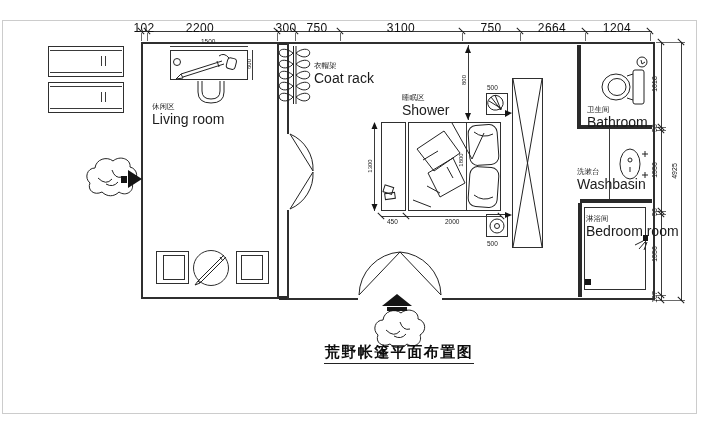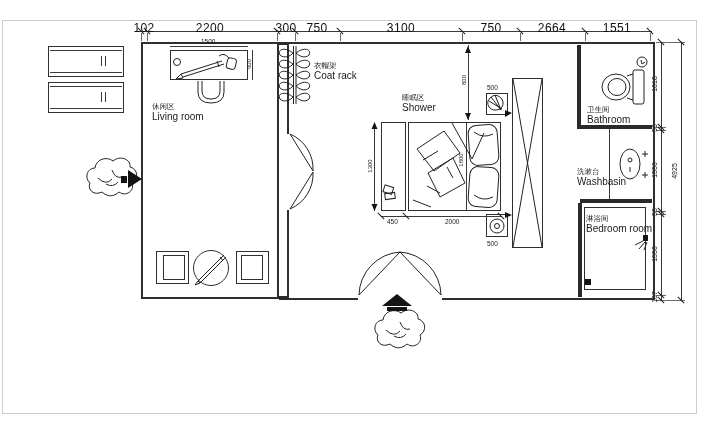--- a/index.html
+++ b/index.html
@@ -12,21 +12,21 @@
   .wall{position:absolute;background:#2a2a2a}
   .box{position:absolute;border:1px solid #2f2f2f;background:transparent}
   .gap{position:absolute;background:#fff}
   .tick{position:absolute;width:9px;height:1px;background:#1d1d1d;transform:translate(-50%,-50%) rotate(45deg)}
   .dimtext{position:absolute;font-size:12px;color:#101010;transform:translate(-50%,0);white-space:nowrap;letter-spacing:.4px}
   .dimtext-v{position:absolute;font-size:7px;color:#101010;transform:translate(-50%,-50%) rotate(-90deg);white-space:nowrap}
   .tinydim{position:absolute;font-size:6.5px;color:#222;white-space:nowrap}
   .tinydim-v{position:absolute;font-size:6px;color:#222;transform:translate(-50%,-50%) rotate(-90deg);white-space:nowrap}
   .roomlabel{position:absolute;color:#1b1b1b;line-height:1.2}
   .roomlabel .zh{display:block;font-size:7.5px}
-  .roomlabel .en{display:block;font-size:10px}
+  .roomlabel .en{display:block;font-size:14px}
   #frame{position:absolute;left:2px;top:20px;width:695px;height:394px;border:1px solid #cccccc}
   #title{position:absolute;left:324px;top:343px;width:150px;text-align:center;font-size:15px;font-weight:bold;letter-spacing:1.5px;color:#0d0d0d;border-bottom:1.5px solid #222;padding-bottom:1px}
   svg.overlay{position:absolute;left:0;top:0}
   .ol{stroke:#232323;fill:none;stroke-width:1}
   .fl{fill:#141414;stroke:none}
   .innerline{position:absolute;background:#3a3a3a}
 </style>
 </head>
 <body>
 
@@ -50,27 +50,27 @@
   <div class="vline ext" style="left:147px;top:33px;height:8px"></div>
   <div class="vline ext" style="left:277px;top:33px;height:8px"></div>
   <div class="vline ext" style="left:295px;top:33px;height:8px"></div>
   <div class="vline ext" style="left:340px;top:33px;height:8px"></div>
   <div class="vline ext" style="left:462px;top:33px;height:8px"></div>
   <div class="vline ext" style="left:520px;top:33px;height:8px"></div>
   <div class="vline ext" style="left:585px;top:33px;height:8px"></div>
   <div class="vline ext" style="left:650px;top:33px;height:8px"></div>
 
   <div class="dimtext" style="left:144px;top:21px">102</div>
-  <div class="dimtext" style="left:210px;top:21px">2200</div>
+  <div class="dimtext" style="left:200px;top:21px">2200</div>
   <div class="dimtext" style="left:286px;top:21px">300</div>
   <div class="dimtext" style="left:317px;top:21px">750</div>
   <div class="dimtext" style="left:401px;top:21px">3100</div>
   <div class="dimtext" style="left:491px;top:21px">750</div>
   <div class="dimtext" style="left:552px;top:21px">2664</div>
-  <div class="dimtext" style="left:617px;top:21px">1551</div>
+  <div class="dimtext" style="left:617px;top:21px">1204</div>
 
   <div class="vline" style="left:661px;top:42px;height:258px"></div>
   <div class="vline" style="left:681px;top:42px;height:258px"></div>
 
   <div class="hline ext" style="left:656px;top:42px;width:29px"></div>
   <div class="hline ext" style="left:656px;top:127px;width:10px"></div>
   <div class="hline ext" style="left:656px;top:130px;width:10px"></div>
   <div class="hline ext" style="left:656px;top:211px;width:10px"></div>
   <div class="hline ext" style="left:656px;top:214px;width:10px"></div>
   <div class="hline ext" style="left:656px;top:295px;width:10px"></div>
@@ -288,14 +288,15 @@
     </g>
 
     <g class="fl">
       <polygon points="371.5,129 377.5,129 374.5,122"></polygon>
       <polygon points="371.5,204 377.5,204 374.5,211"></polygon>
       <polygon points="465,53 471,53 468,46"></polygon>
       <polygon points="465,113 471,113 468,120"></polygon>
     </g>
   </svg>
 
+  <div id="title">荒野帐篷平面布置图</div>
 
 </div>
 
 </body></html>

